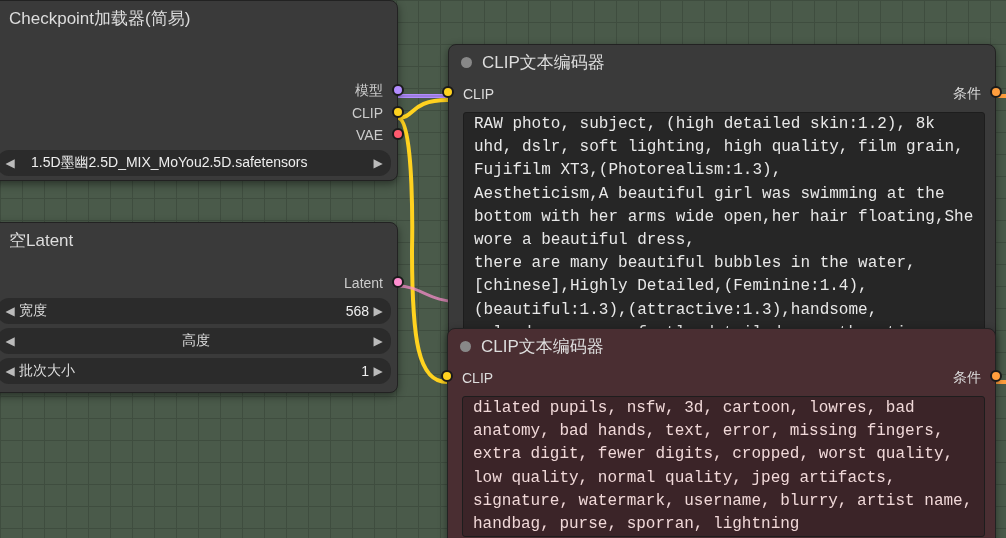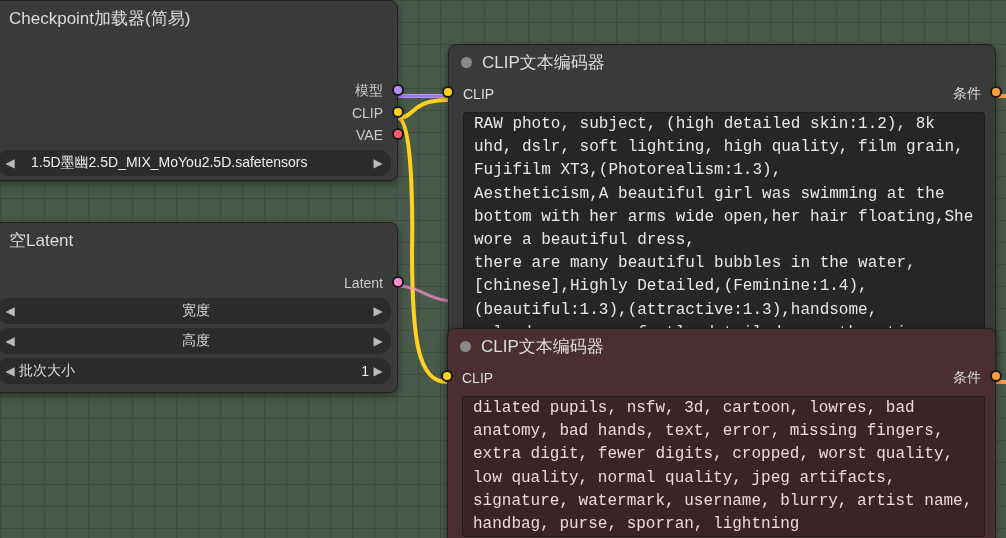--- a/index.html
+++ b/index.html
@@ -160,20 +160,21 @@
   <div class="node-title" style="padding-left:18px;">
     <span>空Latent</span>
   </div>
   <div class="port-row output" style="margin-top:12px;">
     <span class="port-label">Latent</span>
     <span class="port-dot out c-latent"></span>
   </div>
   <div class="widget">
     <span class="arrow">◀</span>
     <span class="wlabel">宽度</span>
+    <span class="wval">568</span>
     <span class="arrow">▶</span>
   </div>
   <div class="widget">
     <span class="arrow">◀</span>
     <span class="wlabel">高度</span>
     <span class="arrow">▶</span>
   </div>
   <div class="widget" style="margin-bottom:8px;">
     <span class="arrow">◀</span>
     <span class="wlabel">批次大小</span>

